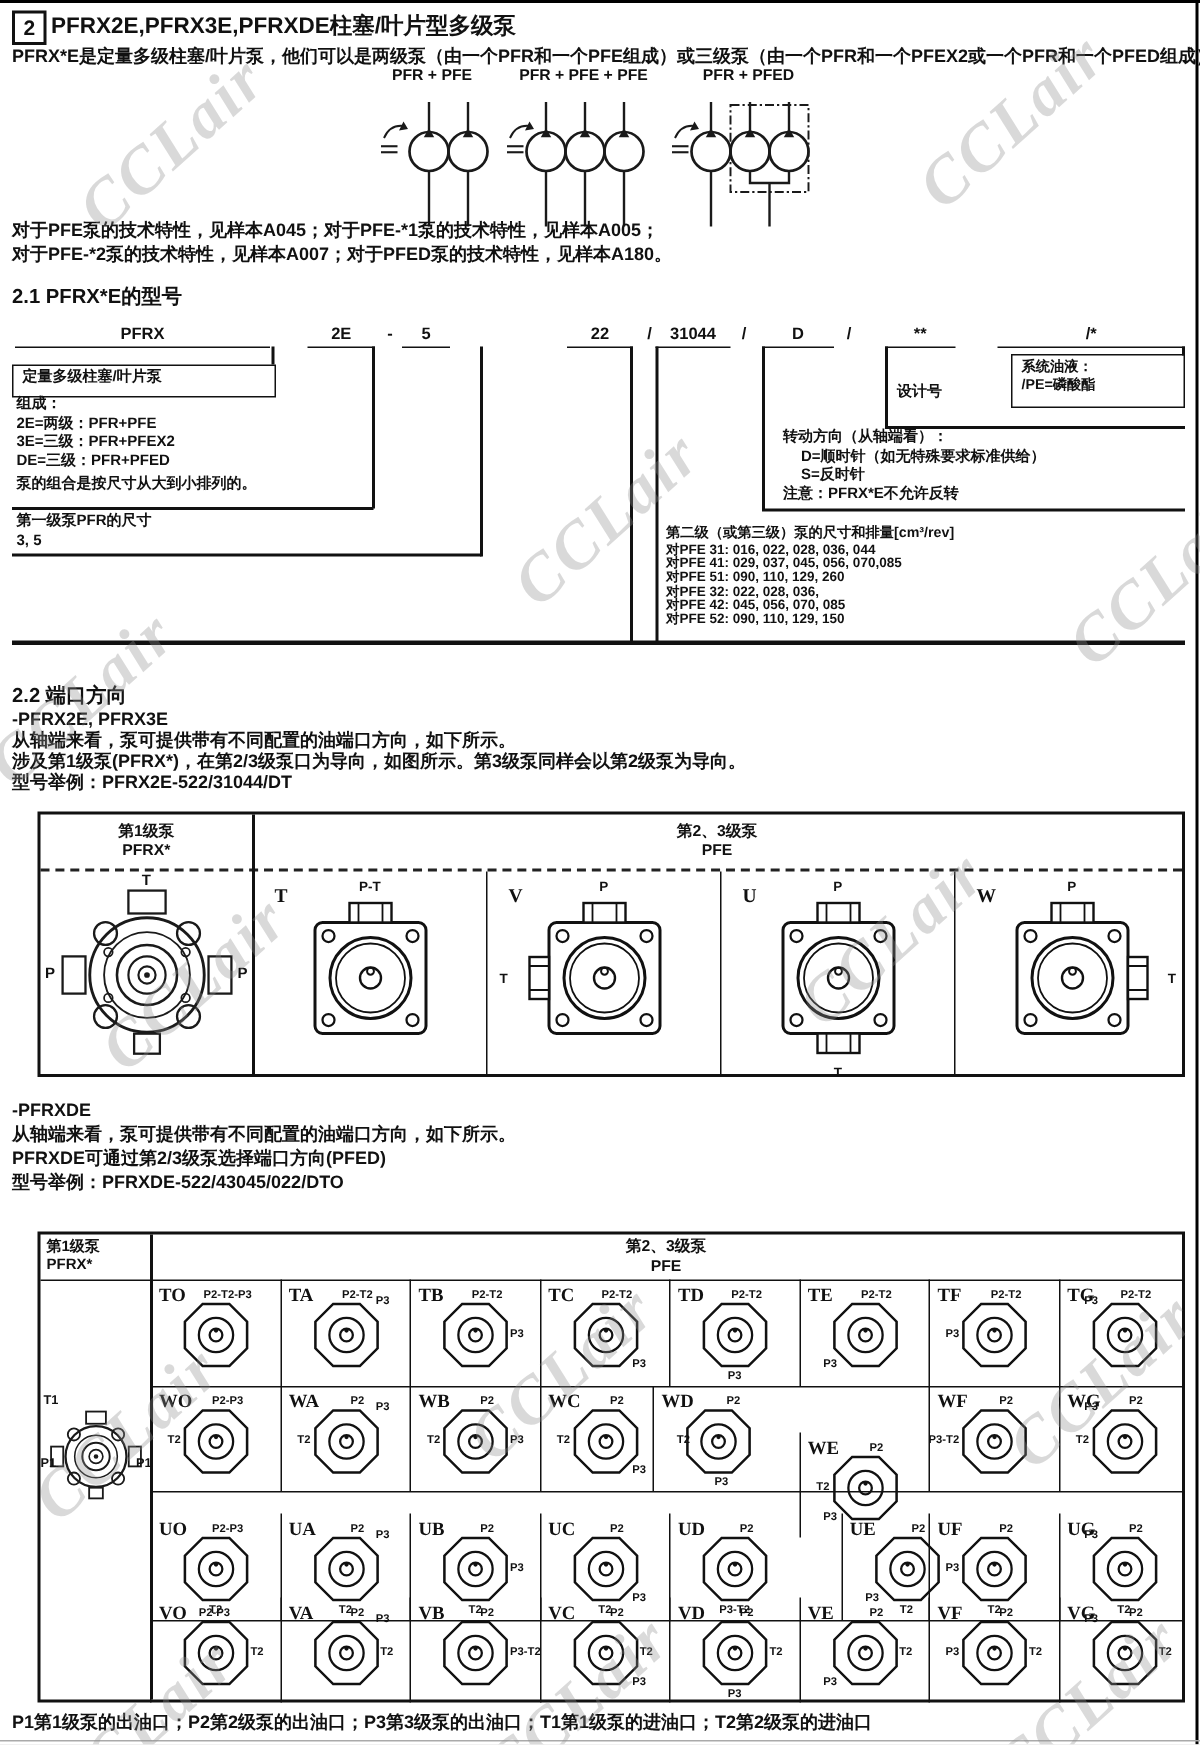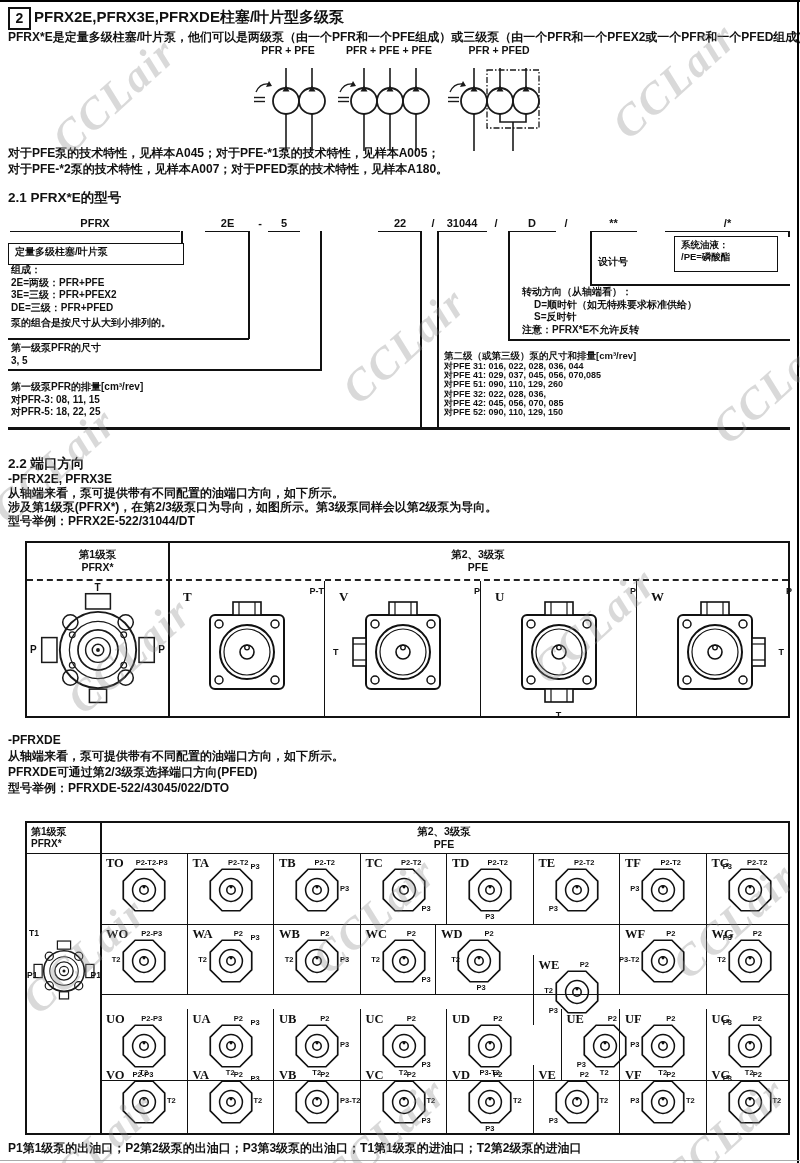--- a/index.html
+++ b/index.html
@@ -43,21 +43,21 @@
   .thead-dash{position:absolute;left:0;right:0;border-bottom:2px dashed #222;}
   .thead-solid{position:absolute;left:0;right:0;border-bottom:1.5px solid #111;}
   .hc{position:absolute;text-align:center;font:600 10.5px/13px "Liberation Sans",sans-serif;}
   .hl{position:absolute;font:600 10px/12px "Liberation Sans",sans-serif;padding:3px 0 0 4px;}
 
   
   .t1cell{position:absolute;height:100%;border-left:1.5px solid #111;box-sizing:border-box;}
   .t1cell .lt{position:absolute;left:14px;top:8px;font:700 13px "Liberation Serif","DejaVu Serif",serif;}
   .t1cell svg{position:absolute;left:23px;top:16px;}
   .fl{position:absolute;font:700 9px "Liberation Sans",sans-serif;white-space:nowrap;}
-  .fl-top{top:5px;left:0;right:0;text-align:right;}
+  .fl-top{top:5px;left:0;right:0;text-align:center;}
   .fl-l{top:66px;left:8px;}
   .fl-r{top:66px;right:8px;}
   .fl-b{top:129px;left:0;right:0;text-align:center;}
   .t1pump{position:absolute;left:0;top:0;width:141px;height:100%;}
   .t1pump svg{position:absolute;left:9px;top:7px;}
   .pp{position:absolute;font:700 10px "Liberation Sans",sans-serif;}
   .pp-top{top:1px;left:0;right:0;text-align:center;}
   .pp-left{top:63px;left:3px;}
   .pp-right{top:63px;right:3px;}
 
@@ -198,25 +198,20 @@
     </div>
 
     <div class="vln" style="left:312px;top:15px;height:140px;"></div>
     <div class="hln" style="left:0;top:153px;width:313px;"></div>
     <div class="ctx" style="left:3px;top:126px;">
       <div>第一级泵PFR的尺寸</div>
       <div>3, 5</div>
     </div>
 
     <div class="vln" style="left:412px;top:15px;height:197px;"></div>
-    <div class="ctx" style="left:3px;top:165px;">
-      <div>第一级泵PFR的排量[cm³/rev]</div>
-      <div>对PFR-3: 08, 11, 15</div>
-      <div>对PFR-5: 18, 22, 25</div>
-    </div>
 
     <div class="vln" style="left:429px;top:15px;height:197px;"></div>
     <div class="ctx small" style="left:436px;top:134px;">
       <div style="font-size:9.5px;line-height:12px;">第二级（或第三级）泵的尺寸和排量[cm³/rev]</div>
       <div>对PFE 31: 016, 022, 028, 036, 044</div>
       <div>对PFE 41: 029, 037, 045, 056, 070,085</div>
       <div>对PFE 51: 090, 110, 129, 260</div>
       <div>对PFE 32: 022, 028, 036,</div>
       <div>对PFE 42: 045, 056, 070, 085</div>
       <div>对PFE 52: 090, 110, 129, 150</div>
@@ -229,21 +224,21 @@
       <div class="ind">D=顺时针（如无特殊要求标准供给）</div>
       <div class="ind">S=反时针</div>
       <div>注意：PFRX*E不允许反转</div>
     </div>
 
     <div class="vln" style="left:582px;top:15px;height:54px;"></div>
     <div class="hln" style="left:582px;top:68px;width:200px;"></div>
     <div class="ctx" style="left:590px;top:40px;">设计号</div>
 
     <div class="vln" style="left:780px;top:15px;height:6px;"></div>
-    <div class="cobox" style="left:666px;top:20px;width:104px;height:36px;font-size:9.5px;">
+    <div class="cobox" style="left:666px;top:20px;width:116px;height:36px;font-size:9.5px;">
       <div>系统油液：</div>
       <div>/PE=磷酸酯</div>
     </div>
 
     <div class="thick" style="left:0;top:211px;width:782px;"></div>
   </div>
 
   <div class="abs h2" style="left:8px;top:455px;">2.2 端口方向</div>
   <div class="abs para" style="left:8px;top:472px;">-PFRX2E, PFRX3E</div>
   <div class="abs para" style="left:8px;top:486px;">从轴端来看，泵可提供带有不同配置的油端口方向，如下所示。</div>

